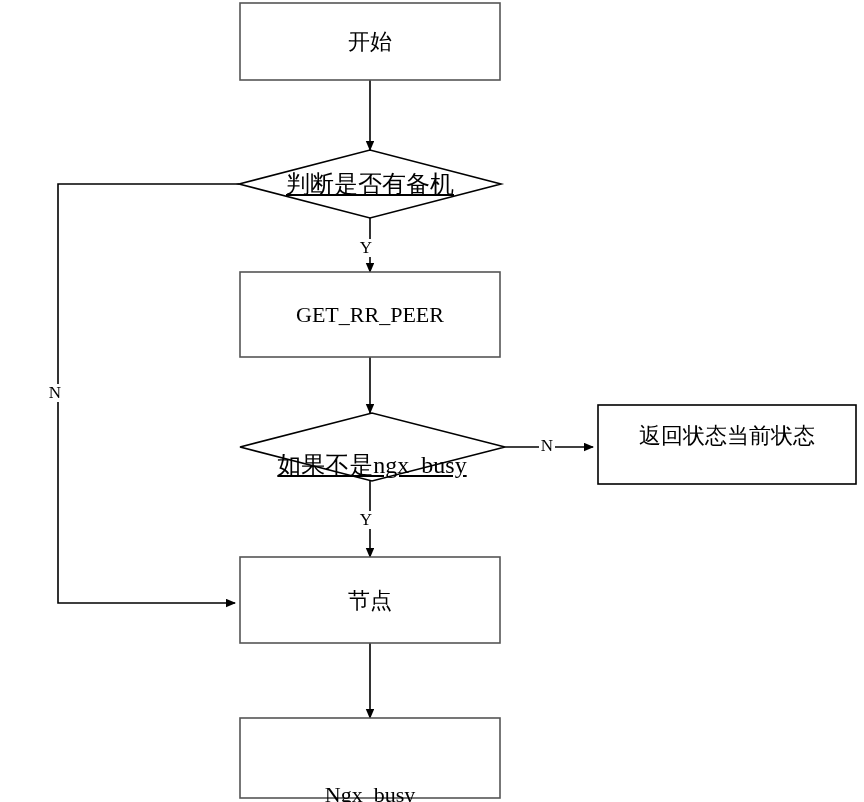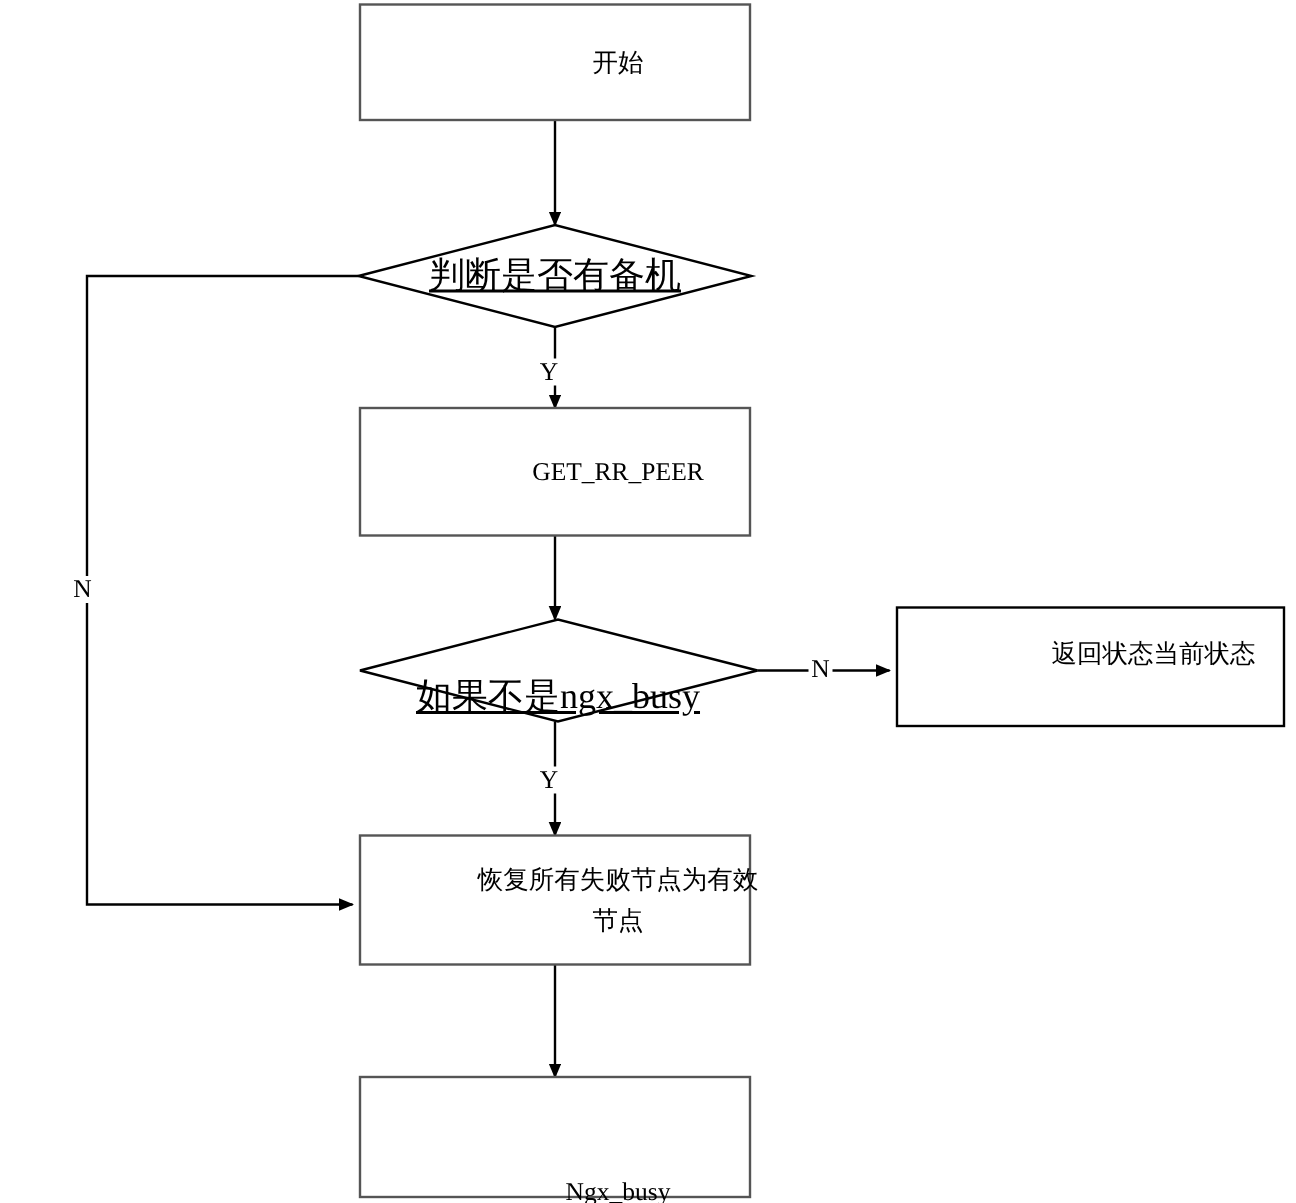--- a/index.html
+++ b/index.html
@@ -24,23 +24,22 @@
   .node-text {
     position: absolute;
     display: flex;
     align-items: center;
     justify-content: center;
     text-align: center;
     color: #000000;
     pointer-events: none;
   }
   .box-label {
-    font-size: 17px;
+    font-size: 22px;
     line-height: 27px;
-    padding-left: 42px;
   }
   .diamond-label {
     font-size: 24px;
     line-height: 24px;
     text-decoration: underline;
   }
   .edge-label {
     position: absolute;
     font-size: 17px;
     line-height: 18px;
@@ -96,21 +95,20 @@
 <div class="node-text box-label" style="left:240px; top:272px; width:260px; height:85px; ">
   <span>GET_RR_</span>
   <span>PEER</span>
 </div>
 
 <div class="node-text diamond-label" style="left:252px; top:440px; width:240px; height:50px;">如果不是ngx_busy</div>
 
 <div class="node-text box-label" style="left:598px; top:405px; width:258px; height:61px;">返回状态当前状态</div>
 
 <div class="node-text box-label" style="left:243px; top:557px; width:254px; height:86px; flex-direction:column;">
-  <span>恢复所有失败节点为有效</span>
   <span>节点</span>
 </div>
 
 <div class="node-text box-label" style="left:240px; top:718px; width:260px; height:80px;margin-top:36px;">Ngx_busy</div>
 
 <div class="edge-label" style="left:358px; top:239px; width:16px;">Y</div>
 
 <div class="edge-label" style="left:47px; top:384px; width:16px;">N</div>
 
 <div class="edge-label" style="left:358px; top:511px; width:16px;">Y</div>

